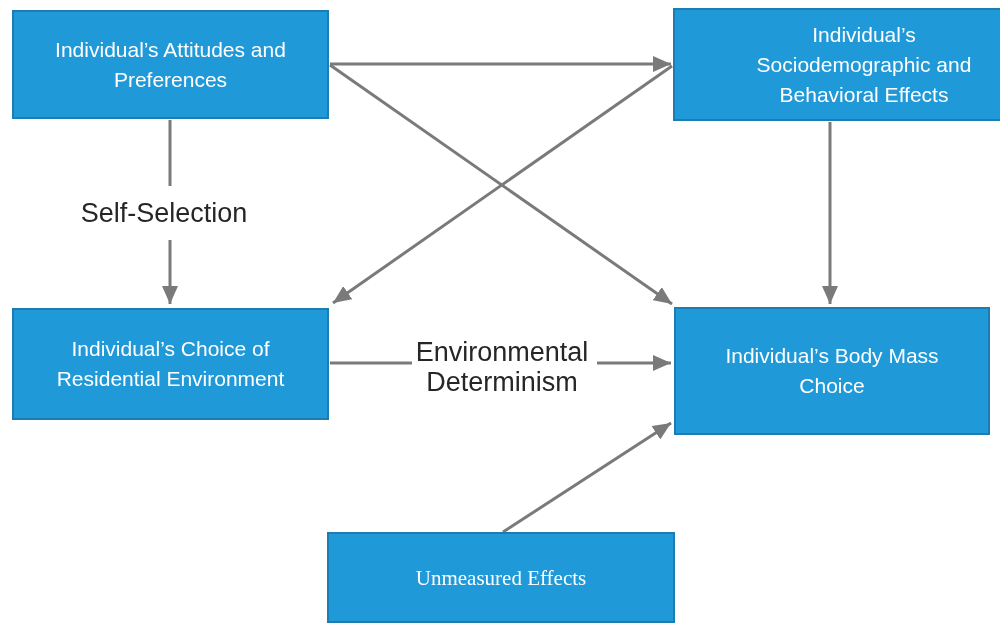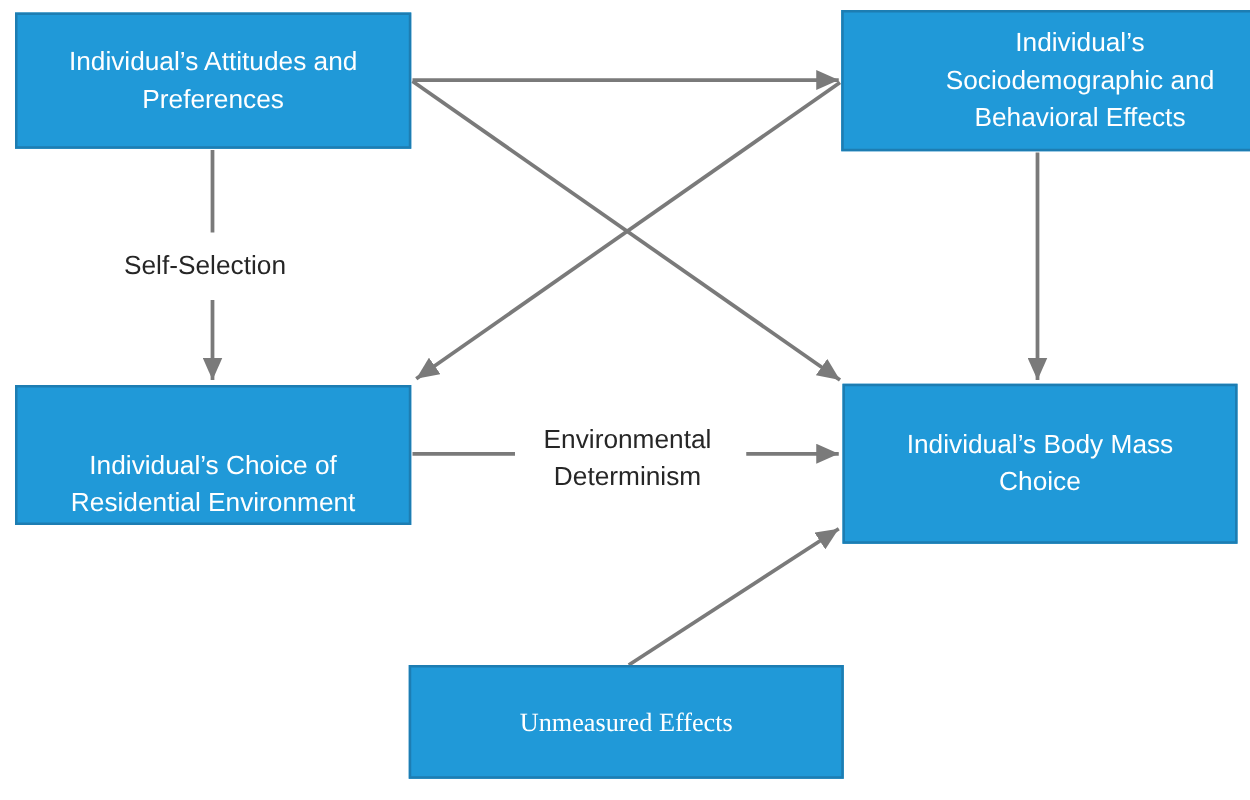--- a/index.html
+++ b/index.html
@@ -27,28 +27,28 @@
     display: flex;
     align-items: center;
     justify-content: center;
     text-align: center;
     font-size: 21px;
     line-height: 30px;
   }
   .node span { display: block; }
   .node-attitudes        { left: 12px;  top: 10px;  width: 317px; height: 109px; }
   .node-sociodemographic { left: 673px; top: 8px;   width: 382px; height: 113px; }
-  .node-residential      { left: 12px;  top: 308px; width: 317px; height: 112px; align-items: flex-end; }
+  .node-residential      { left: 12px;  top: 308px; width: 317px; height: 112px; }
   .node-bmi              { left: 674px; top: 307px; width: 316px; height: 128px; }
   .node-unmeasured       { left: 327px; top: 532px; width: 348px; height: 91px; font-family: Liberation Serif, serif; }
   .edge-label {
     position: absolute;
     transform: translate(-50%, -50%);
     color: #262626;
-    font-size: 21px;
+    font-size: 27px;
     line-height: 30px;
     text-align: center;
     white-space: nowrap;
   }
   .edge-label span { display: block; }
   .label-self-selection { left: 164px; top: 213px; }
   .label-env-det        { left: 502px; top: 367px; }
 </style>
 </head>
 <body>

